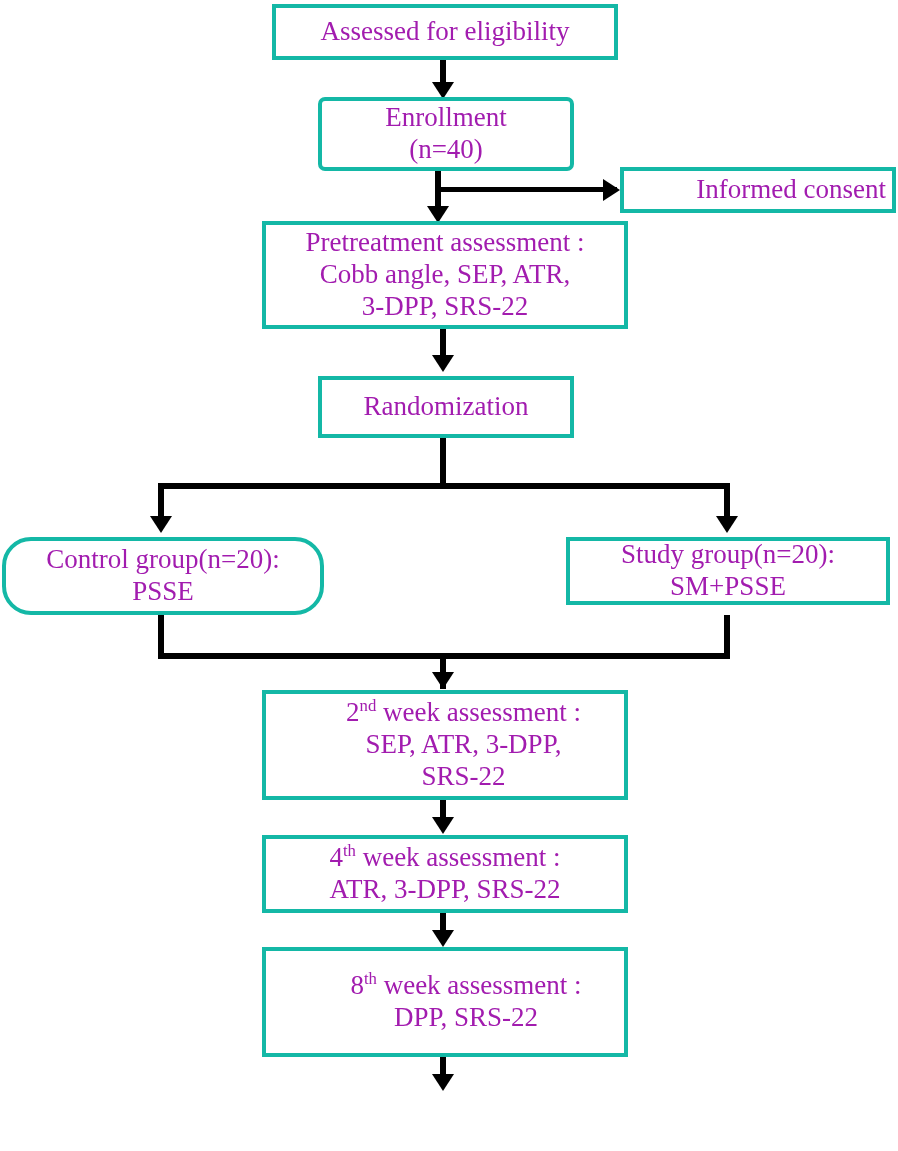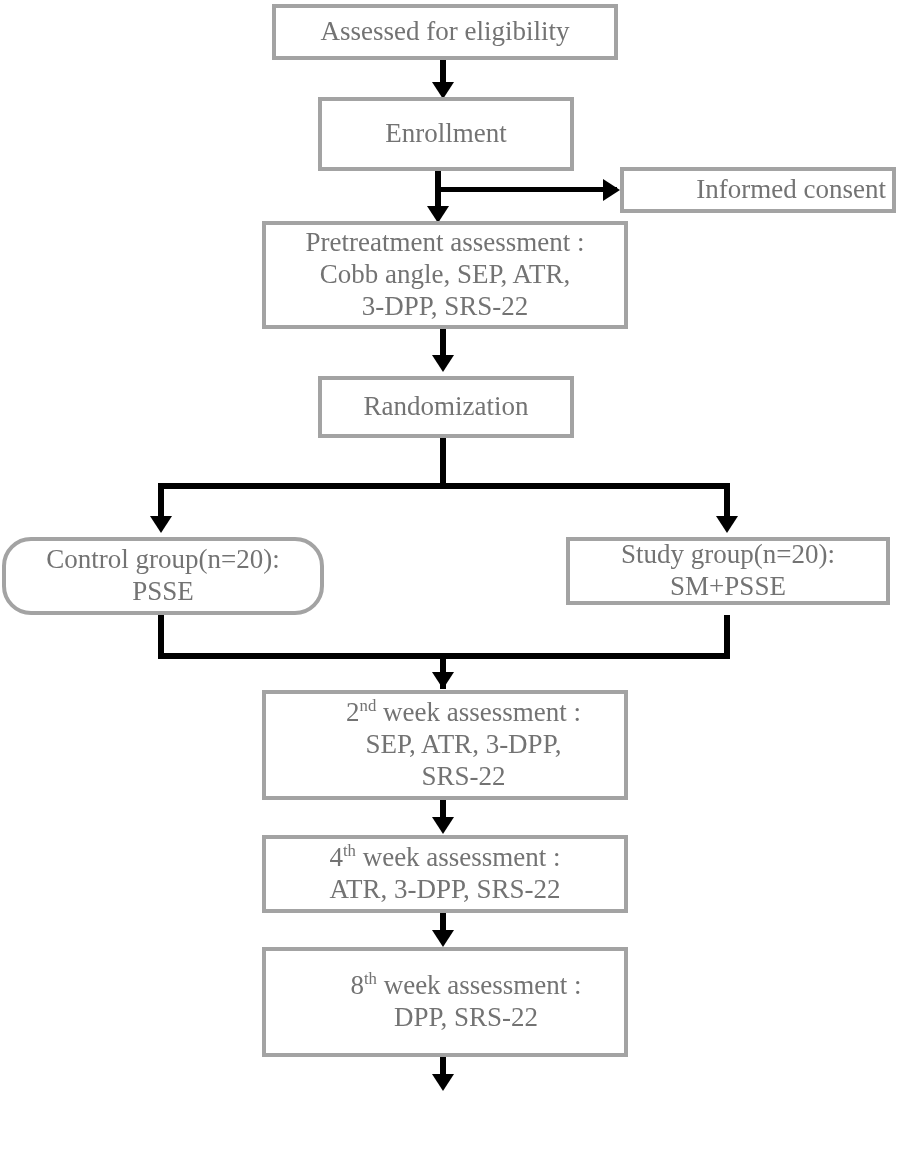--- a/index.html
+++ b/index.html
@@ -11,27 +11,27 @@
     position: relative;
     width: 898px;
     height: 1151px;
     background: #ffffff;
     font-family: "Liberation Serif", "DejaVu Serif", serif;
     overflow: hidden;
   }
   .node {
     position: absolute;
     box-sizing: border-box;
-    border: 4px solid #a3a3a3;
+    border: 4px solid #14b8a6;
     background: #ffffff;
     display: flex;
     align-items: center;
     justify-content: center;
     text-align: center;
-    color: #737373;
+    color: #a21caf;
     font-size: 27px;
     line-height: 1.18;
     padding: 2px 6px;
   }
   .node .lines { width: 100%; }
   .node .ln { display: block; white-space: nowrap; }
   sup {
     font-size: 0.62em;
     vertical-align: super;
     line-height: 0;
@@ -65,23 +65,24 @@
 
   <div class="node" style="left:272px; top:4px; width:346px; height:56px;">
     <div class="lines">
       <span class="ln">Assessed for eligibility</span>
     </div>
   </div>
 
   <div class="vline" style="left:440px; top:60px; width:6px; height:27px;"></div>
   <div class="arrowdown" style="left:432px; top:82px;"></div>
 
-  <div class="node" style="left:318px; top:97px; width:256px; height:74px;">
+  <div class="node" style="left:318px; top:97px; width:256px; height:74px;border-radius:7px;">
     <div class="lines">
       <span class="ln">Enrollment</span>
+      <span class="ln">(n=40)</span>
     </div>
   </div>
 
   <div class="vline" style="left:435px; top:171px; width:6px; height:42px;"></div>
   <div class="arrowdown" style="left:427px; top:206px;"></div>
   <div class="hline" style="left:441px; top:187px; width:176px; height:5px;"></div>
   <div class="arrowright" style="left:603px; top:179px;"></div>
 
   <div class="node" style="left:620px; top:167px; width:276px; height:46px;text-align:right;">
     <div class="lines">

